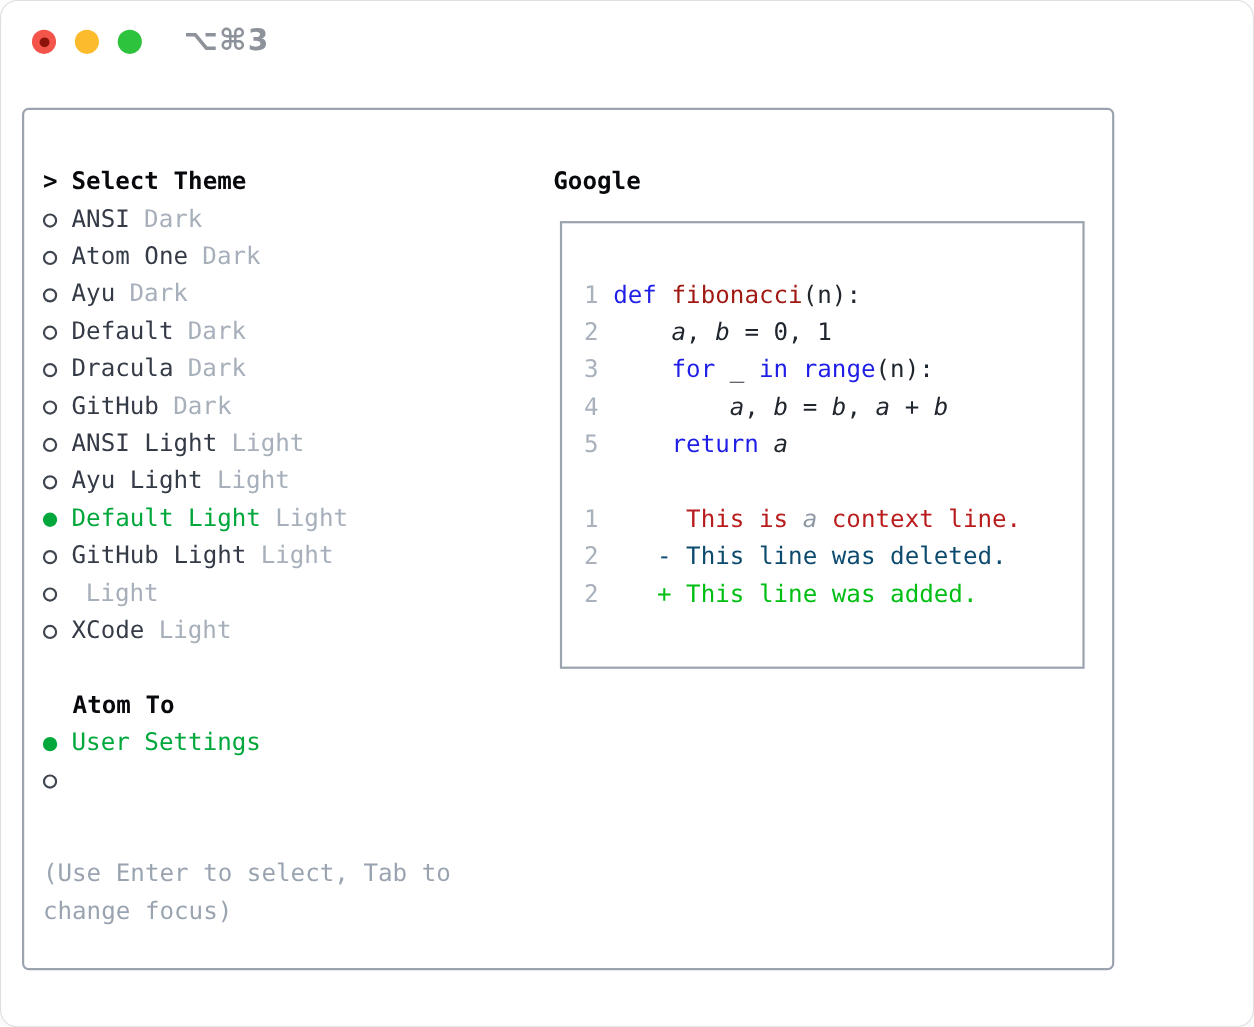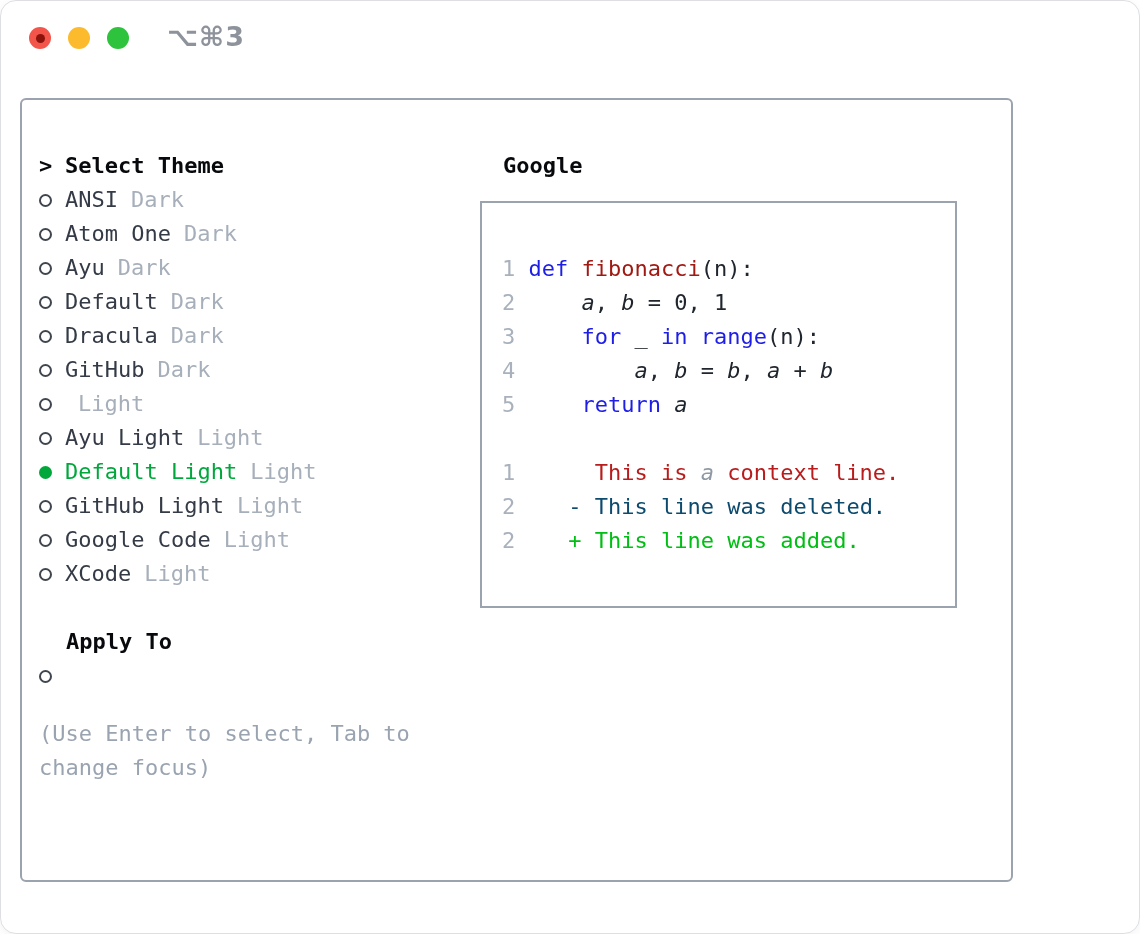--- a/index.html
+++ b/index.html
@@ -22,25 +22,25 @@
   
   .left-col{position:absolute;left:17px;top:49px;width:450px;font-size:22px;line-height:34px;color:#343b46;}
   .row{display:flex;align-items:center;height:34px;white-space:pre;}
   .prompt{display:inline-block;width:14px;margin-right:12px;font-weight:bold;color:#07090c;flex:none;}
   .heading-text{font-weight:bold;color:#07090c;}
   .bullet{width:13px;height:13px;border-radius:50%;border:2px solid #40464f;box-sizing:border-box;margin-right:13px;flex:none;background:transparent;}
   .theme-item.selected .bullet,.apply-option.selected .bullet{border-color:#00a83c;background:#00a83c;}
   .theme-item.selected .name,.apply-option.selected .opt-label{color:#00a83c;}
   .suffix{color:#a6afba;margin-left:13px;}
   .apply-heading{padding-left:27px;margin-top:34px;font-weight:bold;color:#07090c;}
-  .hint{margin-top:24px;color:#9aa4b1;width:445px;line-height:34px;}
+  .hint{margin-top:51px;color:#9aa4b1;width:445px;line-height:34px;}
 
   
   .preview-heading{position:absolute;left:481px;top:49px;height:34px;line-height:34px;font-size:22px;font-weight:bold;color:#07090c;}
-  .preview-box{position:absolute;left:458px;top:101px;width:473px;height:403px;border:2px solid #9aa3ae;background:#fff;box-sizing:content-box;}
+  .preview-box{position:absolute;left:487px;top:101px;width:473px;height:403px;border:2px solid #9aa3ae;background:#fff;box-sizing:content-box;}
   .code{padding:49px 0 0 20px;font-size:22px;line-height:34px;white-space:pre;}
   .line{height:34px;}
   .num{color:#a8b1bc;display:inline-block;width:1ch;text-align:right;}
   .kw{color:#1e1ee6;}
   .fn{color:#a01912;}
   .p{color:#20262e;}
   .v{color:#20262e;font-style:italic;}
   .ctx{color:#b91c1c;}
   .ctxv{color:#8f99a4;font-style:italic;}
   .del{color:#0c4a6e;}
@@ -70,31 +70,32 @@
         <span class="heading-text">Select Theme</span>
       </div>
 
       <div>
           <div class="row theme-item"><span class="bullet"></span><span class="name">ANSI</span><span class="suffix">Dark</span></div>
           <div class="row theme-item"><span class="bullet"></span><span class="name">Atom One</span><span class="suffix">Dark</span></div>
           <div class="row theme-item"><span class="bullet"></span><span class="name">Ayu</span><span class="suffix">Dark</span></div>
           <div class="row theme-item"><span class="bullet"></span><span class="name">Default</span><span class="suffix">Dark</span></div>
           <div class="row theme-item"><span class="bullet"></span><span class="name">Dracula</span><span class="suffix">Dark</span></div>
           <div class="row theme-item"><span class="bullet"></span><span class="name">GitHub</span><span class="suffix">Dark</span></div>
-          <div class="row theme-item"><span class="bullet"></span><span class="suffix">Light</span></div>
+          <div class="row theme-item"><span class="bullet"></span><span class="name">ANSI Light</span><span class="suffix">Light</span></div>
           <div class="row theme-item"><span class="bullet"></span><span class="name">Ayu Light</span><span class="suffix">Light</span></div>
           <div class="row theme-item selected"><span class="bullet"></span><span class="name">Default Light</span><span class="suffix">Light</span></div>
           <div class="row theme-item"><span class="bullet"></span><span class="name">GitHub Light</span><span class="suffix">Light</span></div>
-          <div class="row theme-item"><span class="bullet"></span><span class="name">Google Code</span><span class="suffix">Light</span></div>
+          <div class="row theme-item"><span class="bullet"></span><span class="suffix">Light</span></div>
           <div class="row theme-item"><span class="bullet"></span><span class="name">XCode</span><span class="suffix">Light</span></div>
         </div>
 
-      <div class="row apply-heading">Apply To</div>
+      <div class="row apply-heading">Atom To</div>
 
       <div>
+          <div class="row apply-option selected"><span class="bullet"></span><span class="opt-label">User Settings</span></div>
           <div class="row apply-option"><span class="bullet"></span></div>
         </div>
 
       <div class="hint">(Use Enter to select, Tab to change focus)</div>
     </div>
 
     <div class="preview-heading">Google</div>
 
     <div class="preview-box">
       <div class="code"><div class="line"><span class="num">1</span> <span class="kw">def</span><span class="p"> </span><span class="fn">fibonacci</span><span class="p">(n):</span></div><div class="line"><span class="num">2</span> <span class="p">    </span><span class="v">a</span><span class="p">, </span><span class="v">b</span><span class="p"> = 0, 1</span></div><div class="line"><span class="num">3</span> <span class="p">    </span><span class="kw">for</span><span class="p"> _ </span><span class="kw">in</span><span class="p"> </span><span class="kw">range</span><span class="p">(n):</span></div><div class="line"><span class="num">4</span> <span class="p">        </span><span class="v">a</span><span class="p">, </span><span class="v">b</span><span class="p"> = </span><span class="v">b</span><span class="p">, </span><span class="v">a</span><span class="p"> + </span><span class="v">b</span></div><div class="line"><span class="num">5</span> <span class="p">    </span><span class="kw">return</span><span class="p"> </span><span class="v">a</span></div><div class="line"><span class="num"></span> </div><div class="line"><span class="num">1</span> <span class="ctx">     This is </span><span class="ctxv">a</span><span class="ctx"> context line.</span></div><div class="line"><span class="num">2</span> <span class="p">   </span><span class="del">- This line was deleted.</span></div><div class="line"><span class="num">2</span> <span class="p">   </span><span class="add">+ This line was added.</span></div></div>

